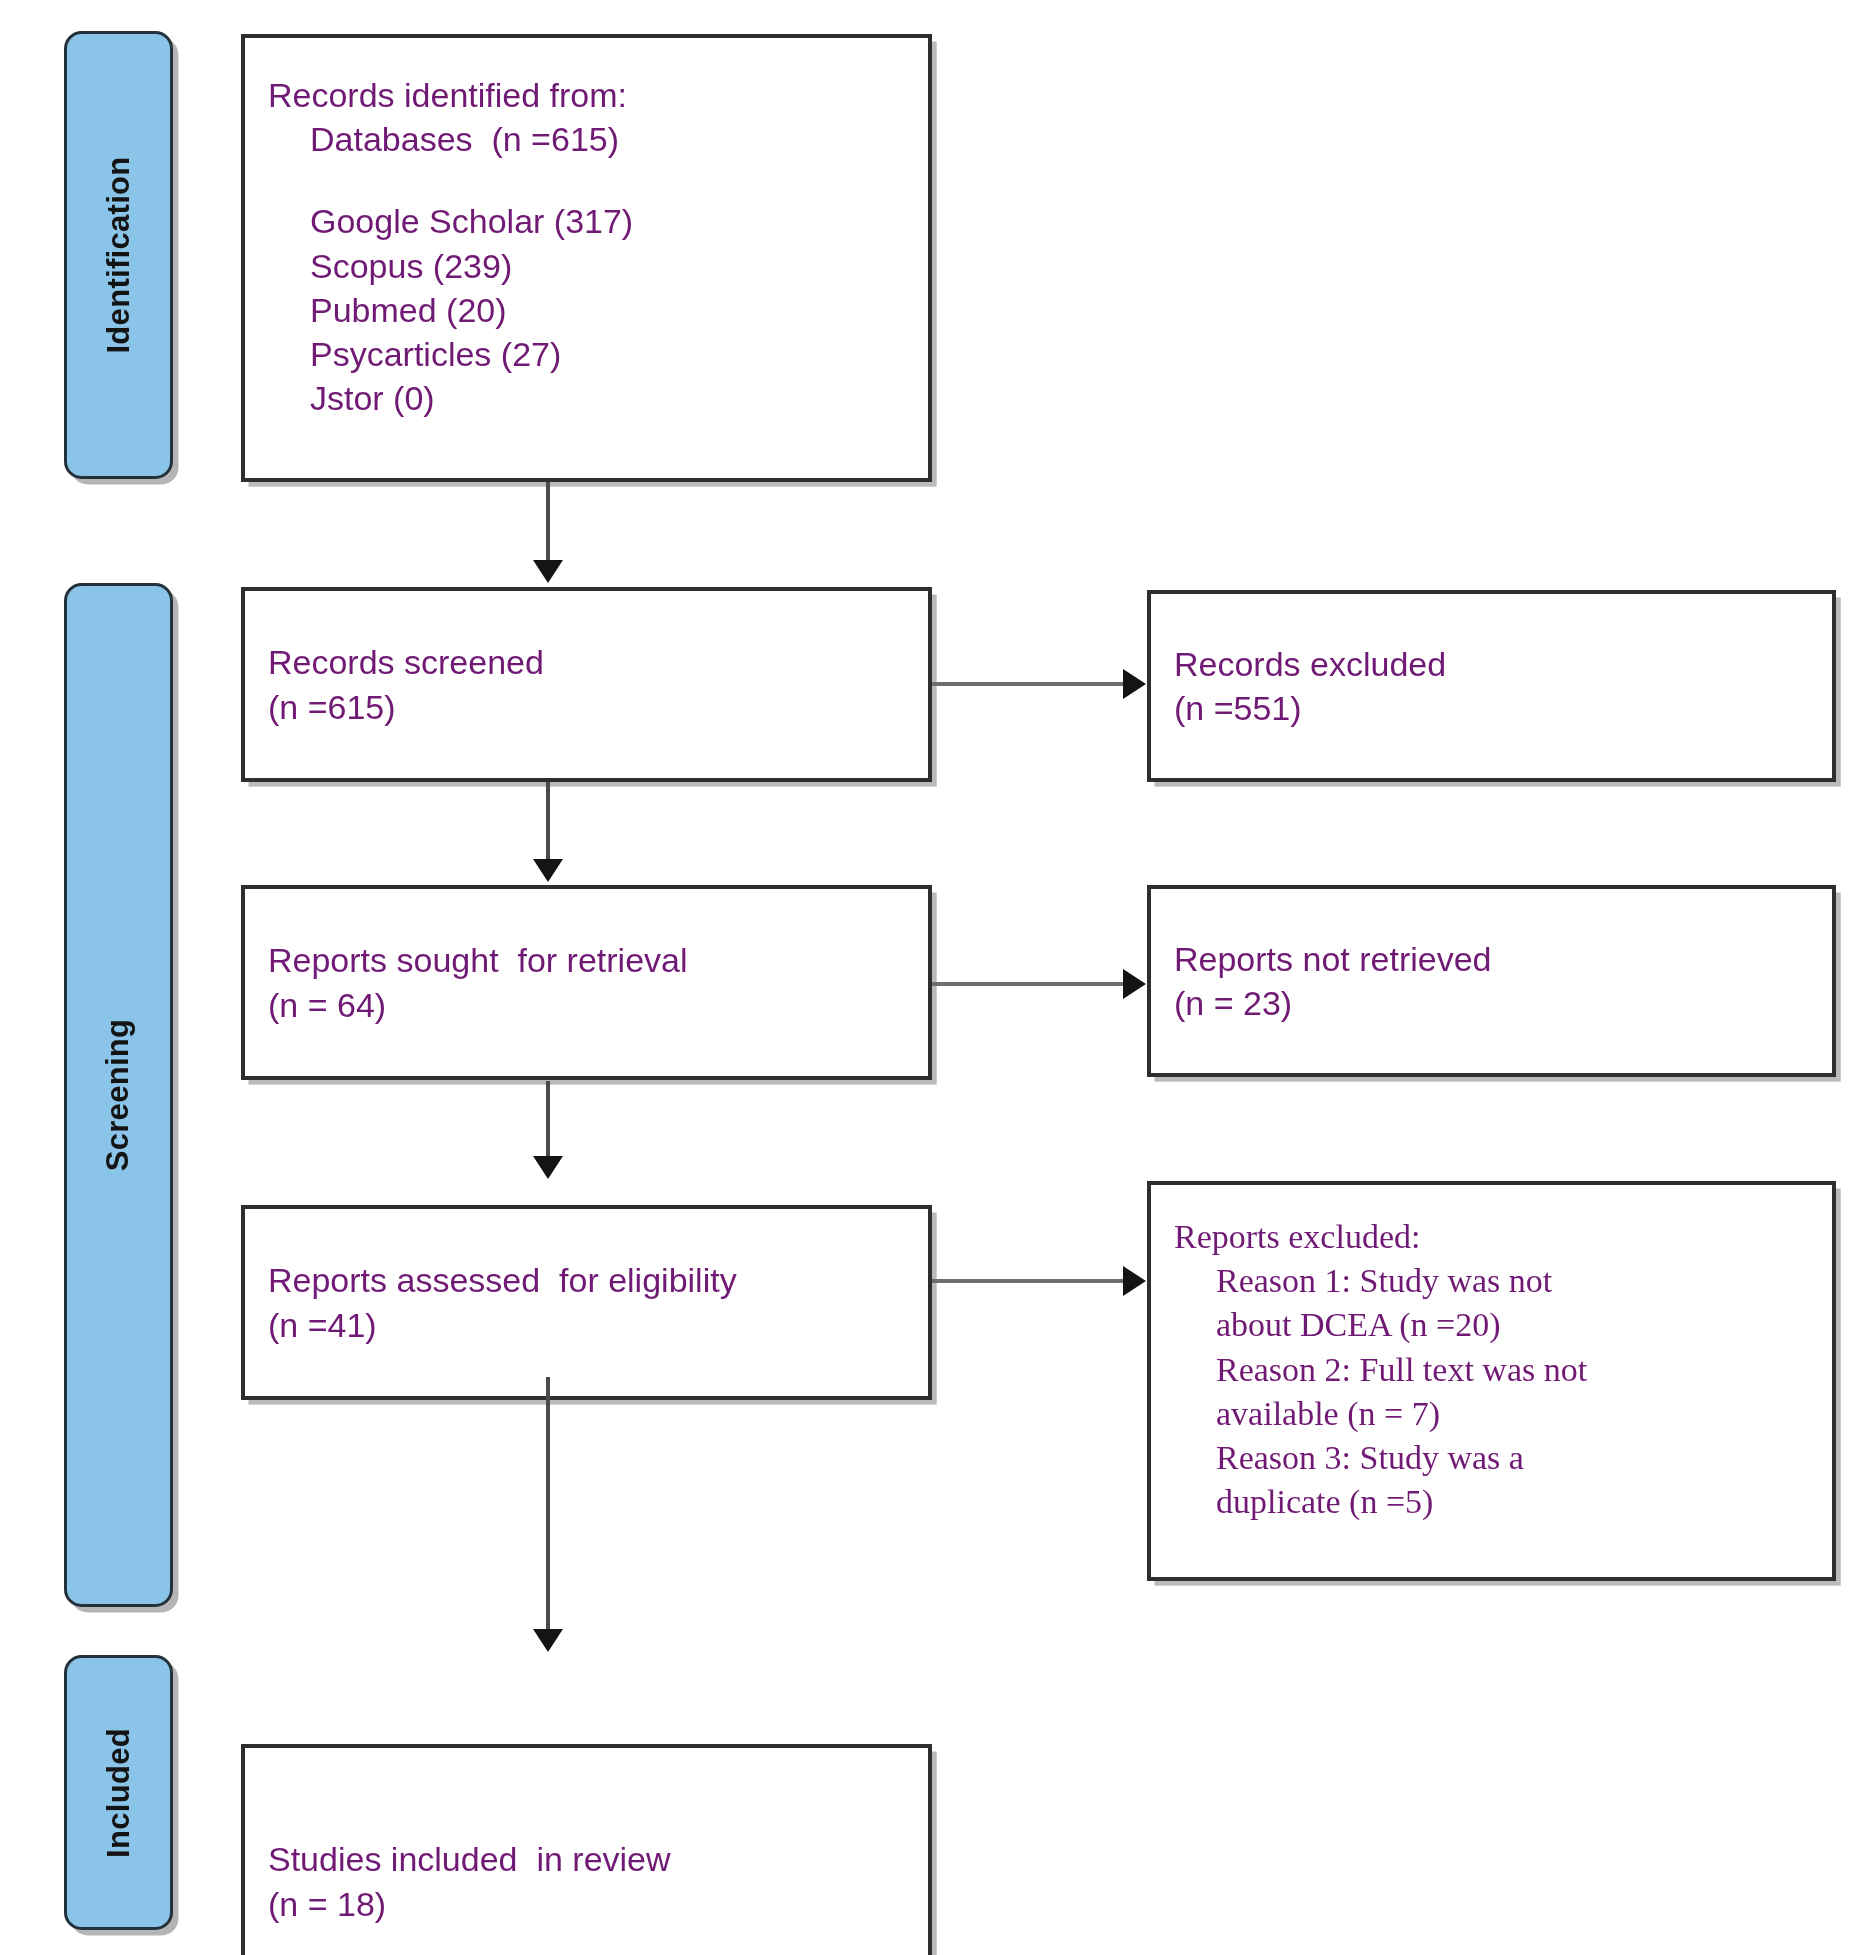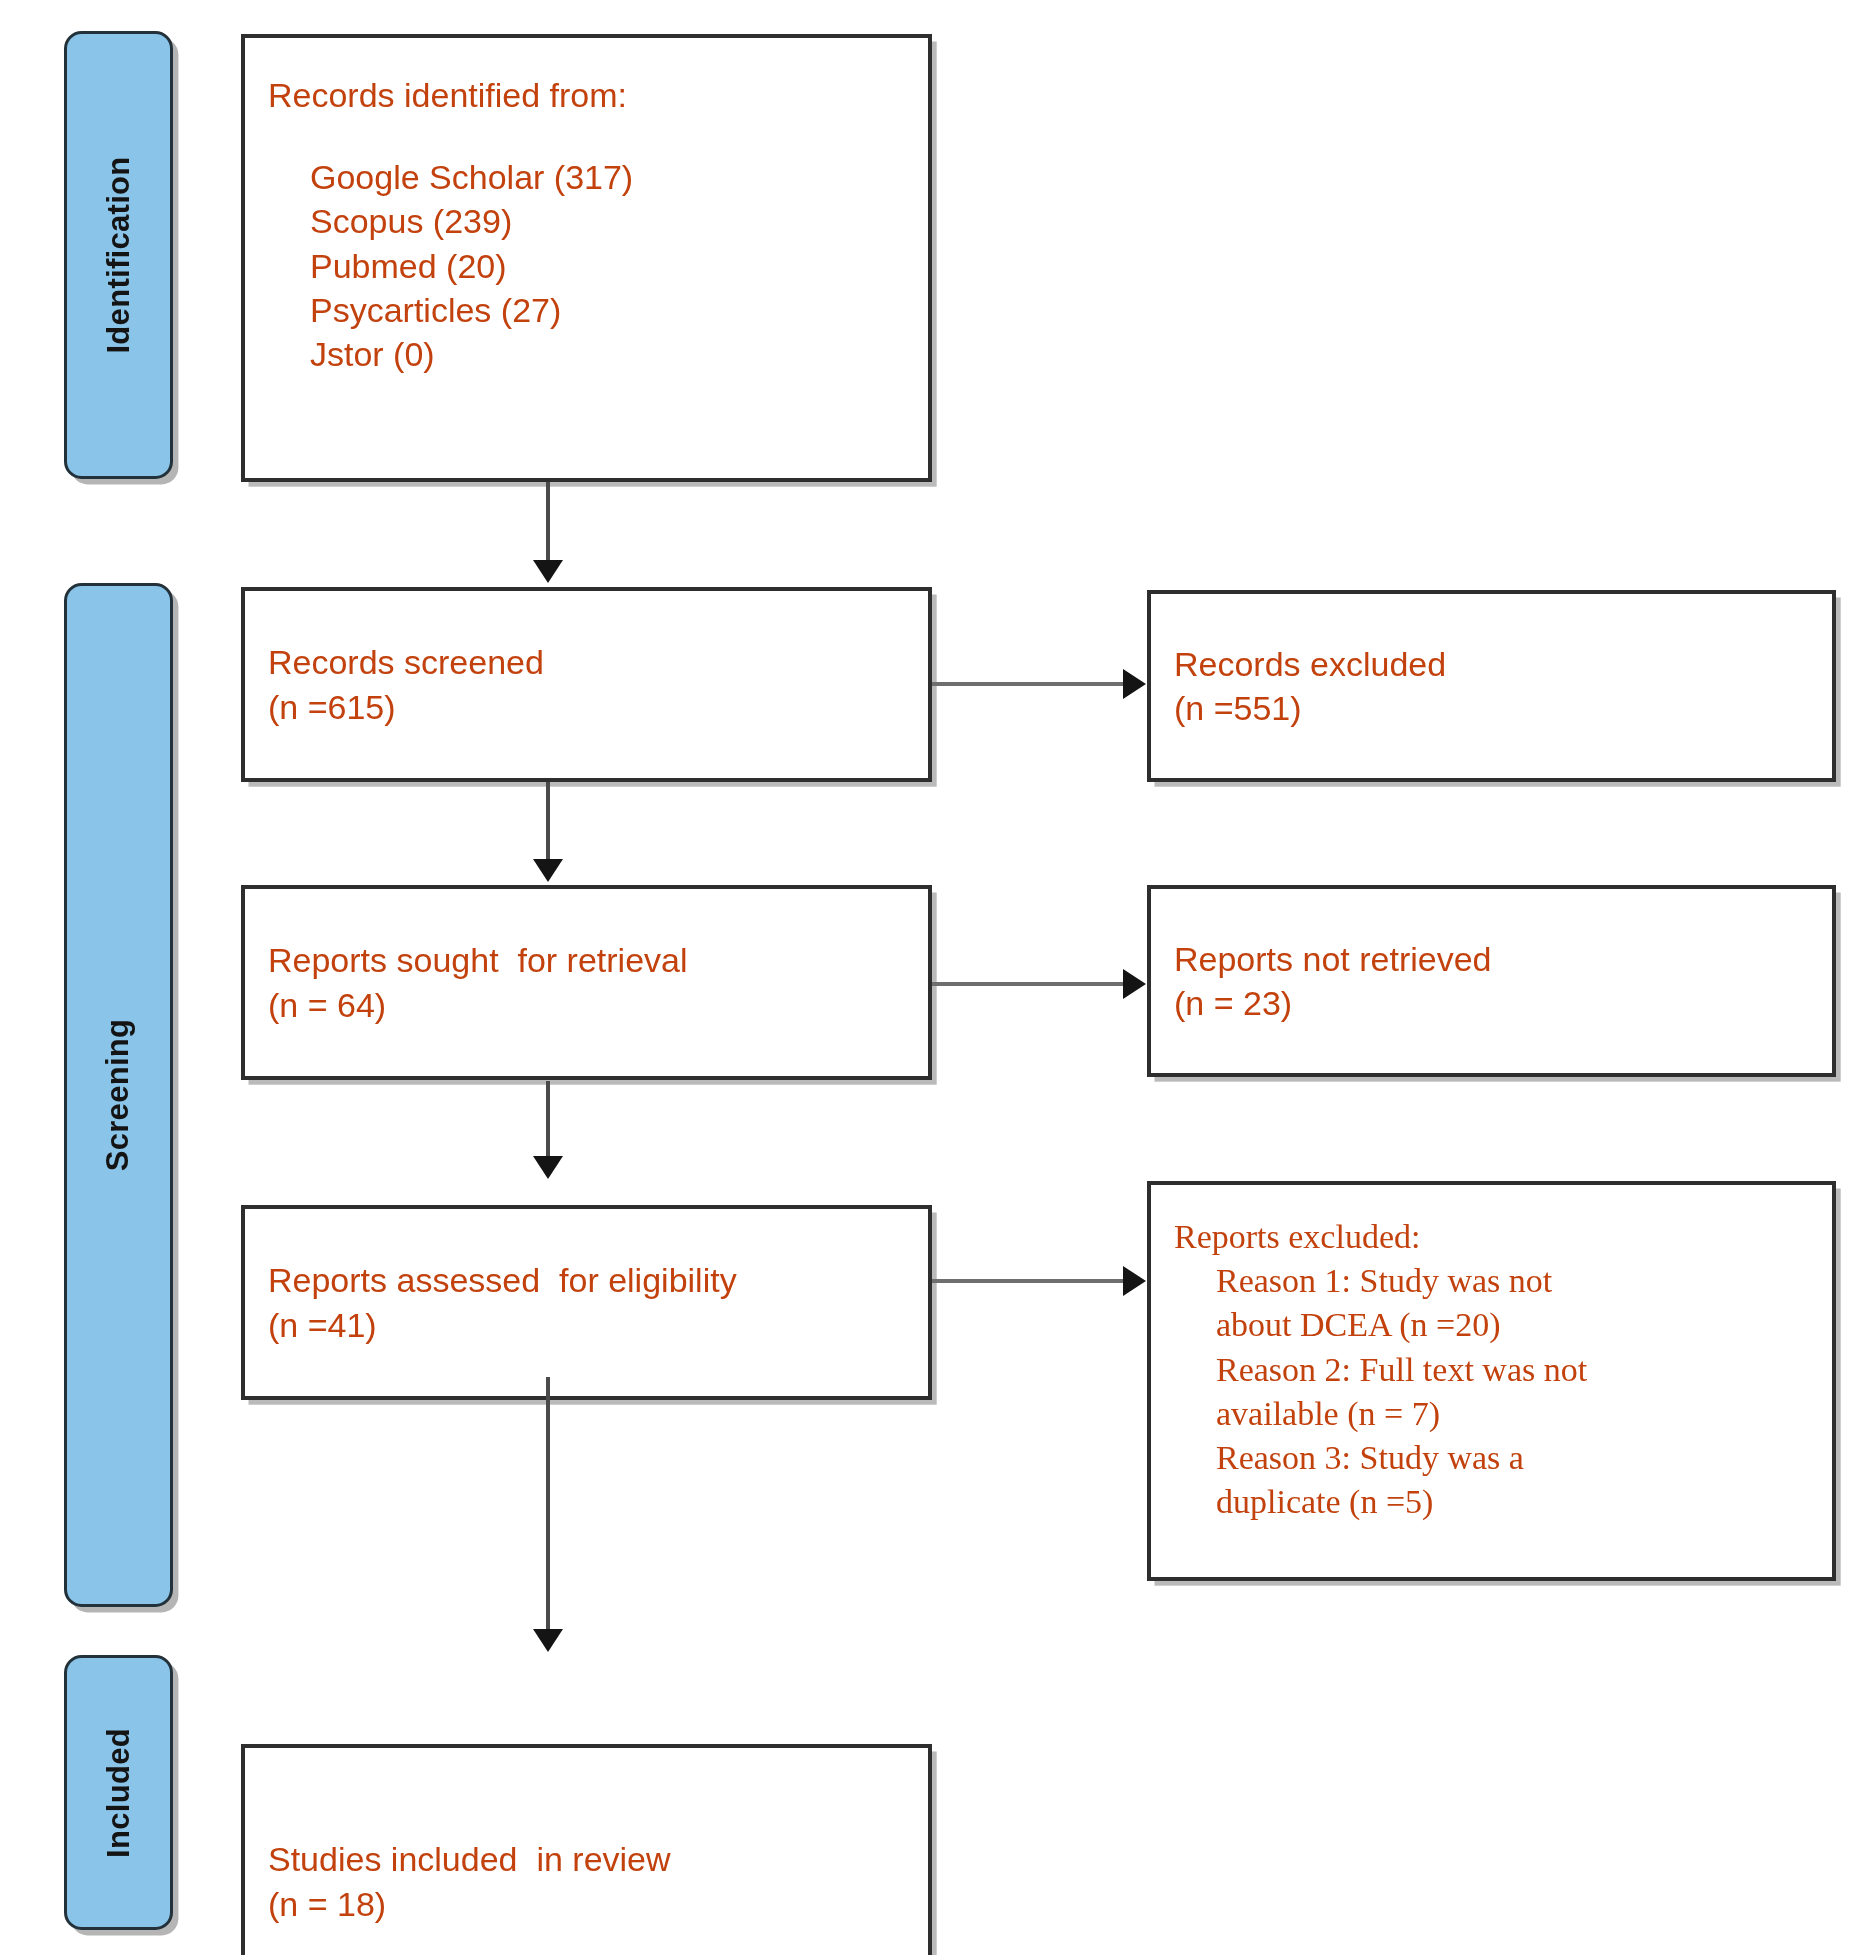--- a/index.html
+++ b/index.html
@@ -50,21 +50,21 @@
     display: flex;
     flex-direction: column;
     justify-content: center;
   }
   .box-inner {
     padding: 0 23px;
   }
   .line {
     font-size: 34px;
     line-height: 1.30;
-    color: #c2410c;
+    color: #701a75;
     white-space: pre;
   }
   .line.indent {
     padding-left: 42px;
   }
   .line.indent2 {
     padding-left: 42px;
   }
   .line.spacer {
     height: 38px;
@@ -119,20 +119,21 @@
     <span class="stage-label">Screening</span>
   </div>
 
   <div class="stage-bar" style="left:64px; top:1655px; width:109px; height:275px;">
     <span class="stage-label">Included</span>
   </div>
 
   <div class="box" style="left:241px; top:34px; width:691px; height:448px; justify-content:flex-start;">
     <div class="box-inner" style="padding-top:35px;">
       <div class="line">Records identified from:</div>
+      <div class="line indent">Databases  (n =615)</div>
       <div class="line spacer"></div>
       <div class="line indent">Google Scholar (317)</div>
       <div class="line indent">Scopus (239)</div>
       <div class="line indent">Pubmed (20)</div>
       <div class="line indent">Psycarticles (27)</div>
       <div class="line indent">Jstor (0)</div>
     </div>
   </div>
 
   <div class="box" style="left:241px; top:587px; width:691px; height:195px;">

